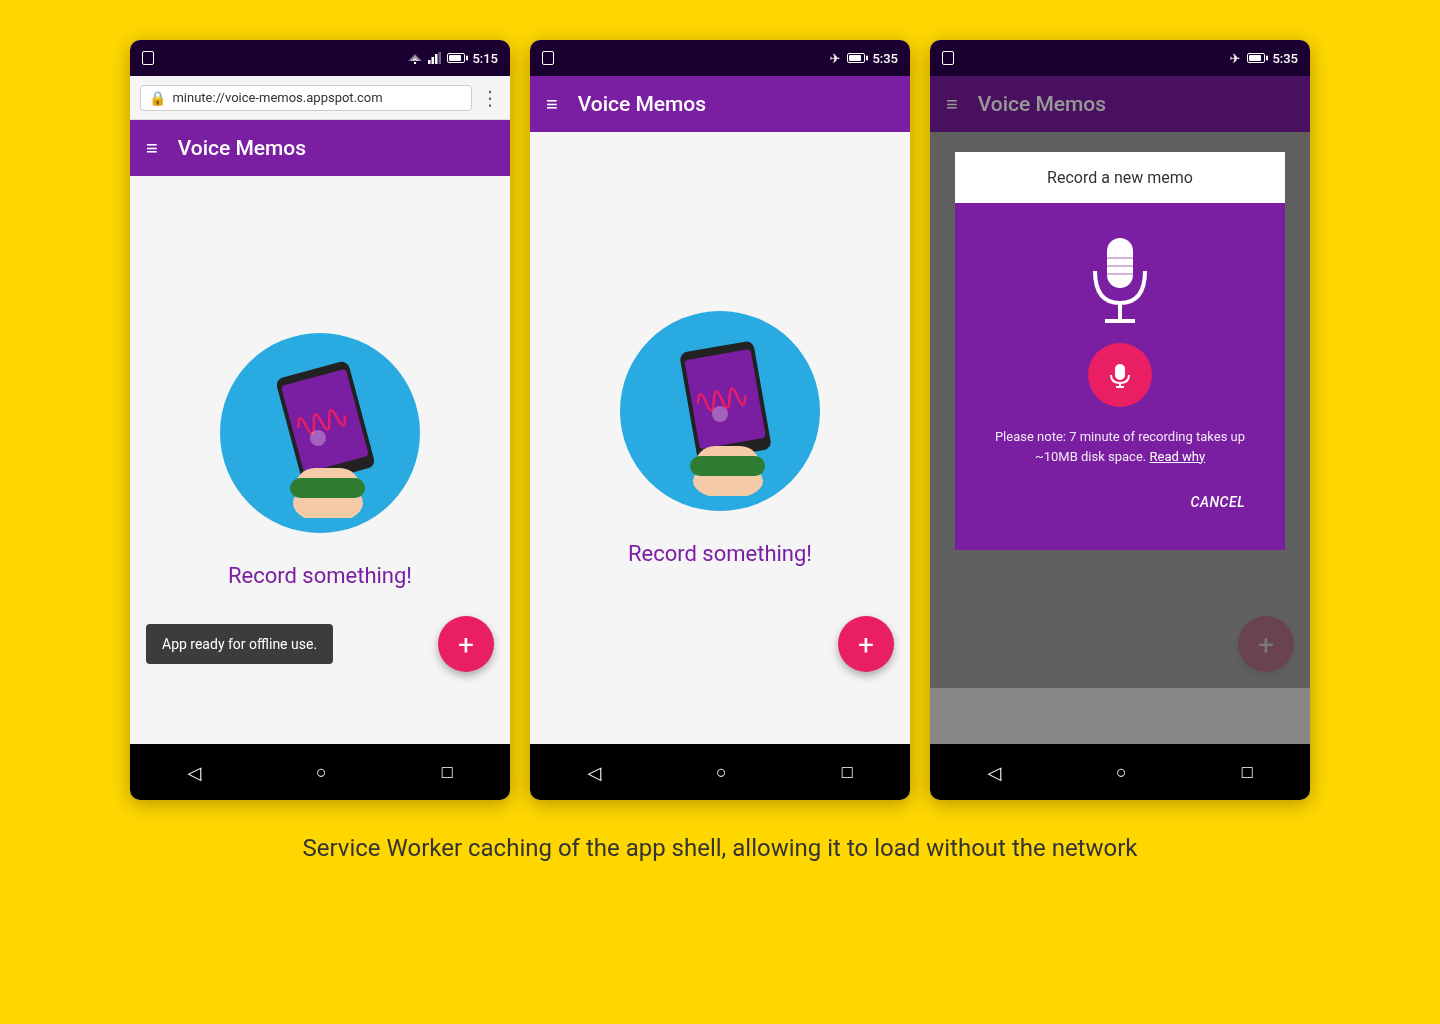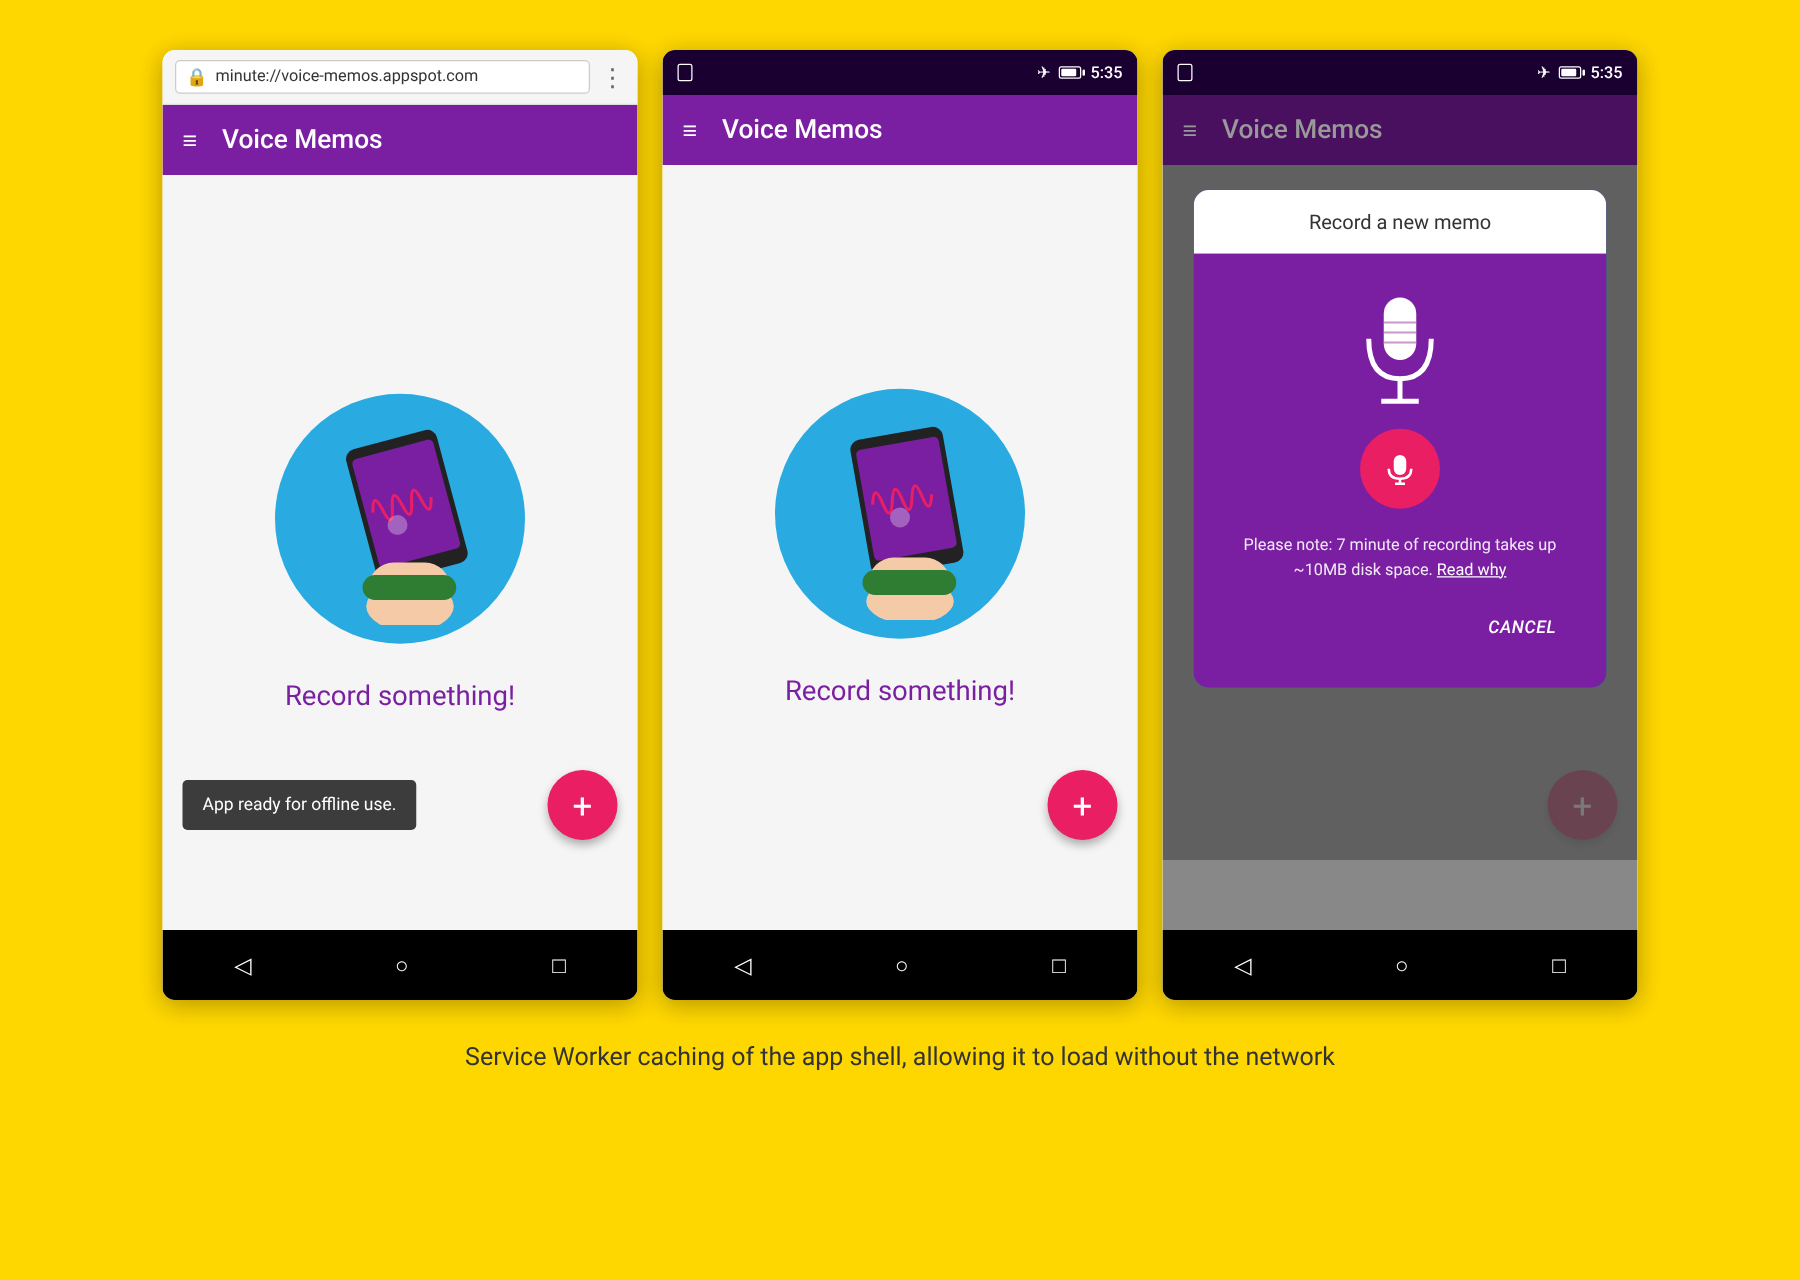--- a/index.html
+++ b/index.html
@@ -195,22 +195,22 @@
       position: absolute;
       top: 0; left: 0; right: 0; bottom: 56px;
       background: rgba(80,80,80,0.7);
       display: flex;
       align-items: flex-start;
       justify-content: center;
       padding-top: 20px;
       z-index: 10;
     }
     .dialog-card {
-      background: #1d4ed8;
-      border-radius: 12px;
+      background: #ef4444;
+      border-radius: 0;
       width: 330px;
       overflow: hidden;
     }
     .dialog-title-bar {
       background: #fff;
       padding: 16px 20px;
       font-size: 16px;
       color: #333;
       text-align: center;
     }
@@ -263,21 +263,21 @@
 
     
     .app-toolbar-dimmed {
       background: #4a1060;
       color: #999;
     }
 
     
     .caption {
       margin-top: 30px;
-      font-size: 20px;
+      font-size: 24px;
       color: #333;
       text-align: left;
       max-width: 900px;
       line-height: 1.5;
     }
 
     
     .phone-hand-svg {
       width: 160px;
       height: 170px;
@@ -333,20 +333,45 @@
       margin-right: 2px;
     }
   </style>
 </head>
 <body>
 
 <div class="phones-row">
 
   <div class="phone">
 
+    <div class="status-bar">
+      <div class="left-icons">
+        <div class="sim-icon"></div>
+      </div>
+      <div class="right-area">
+
+        <svg width="16" height="12" viewBox="0 0 16 12">
+          <path d="M8 2 L15 9 L12 9 L8 5 L4 9 L1 9 Z" fill="white" opacity="0.4"></path>
+          <path d="M8 4 L13 9 L11 9 L8 6 L5 9 L3 9 Z" fill="white" opacity="0.6"></path>
+          <path d="M8 6 L11 9 L9 9 L8 8 L7 9 L5 9 Z" fill="white"></path>
+          <circle cx="8" cy="11" r="1.2" fill="white"></circle>
+        </svg>
+
+        <svg width="14" height="12" viewBox="0 0 14 12">
+          <rect x="0" y="8" width="2.5" height="4" fill="white"></rect>
+          <rect x="3.5" y="5" width="2.5" height="7" fill="white"></rect>
+          <rect x="7" y="2" width="2.5" height="10" fill="white"></rect>
+          <rect x="10.5" y="0" width="2.5" height="12" fill="white" opacity="0.4"></rect>
+        </svg>
+        <div class="battery-icon">
+            <div class="battery-fill"></div>
+          </div>
+        <span>5:15</span>
+      </div>
+    </div>
 
     <div class="url-bar">
       <div class="url-input">
         <span class="lock-icon">🔒</span>
         <span>minute://voice-memos.appspot.com</span>
       </div>
       <span class="menu-dots">⋮</span>
     </div>
 
     <div class="app-toolbar">

